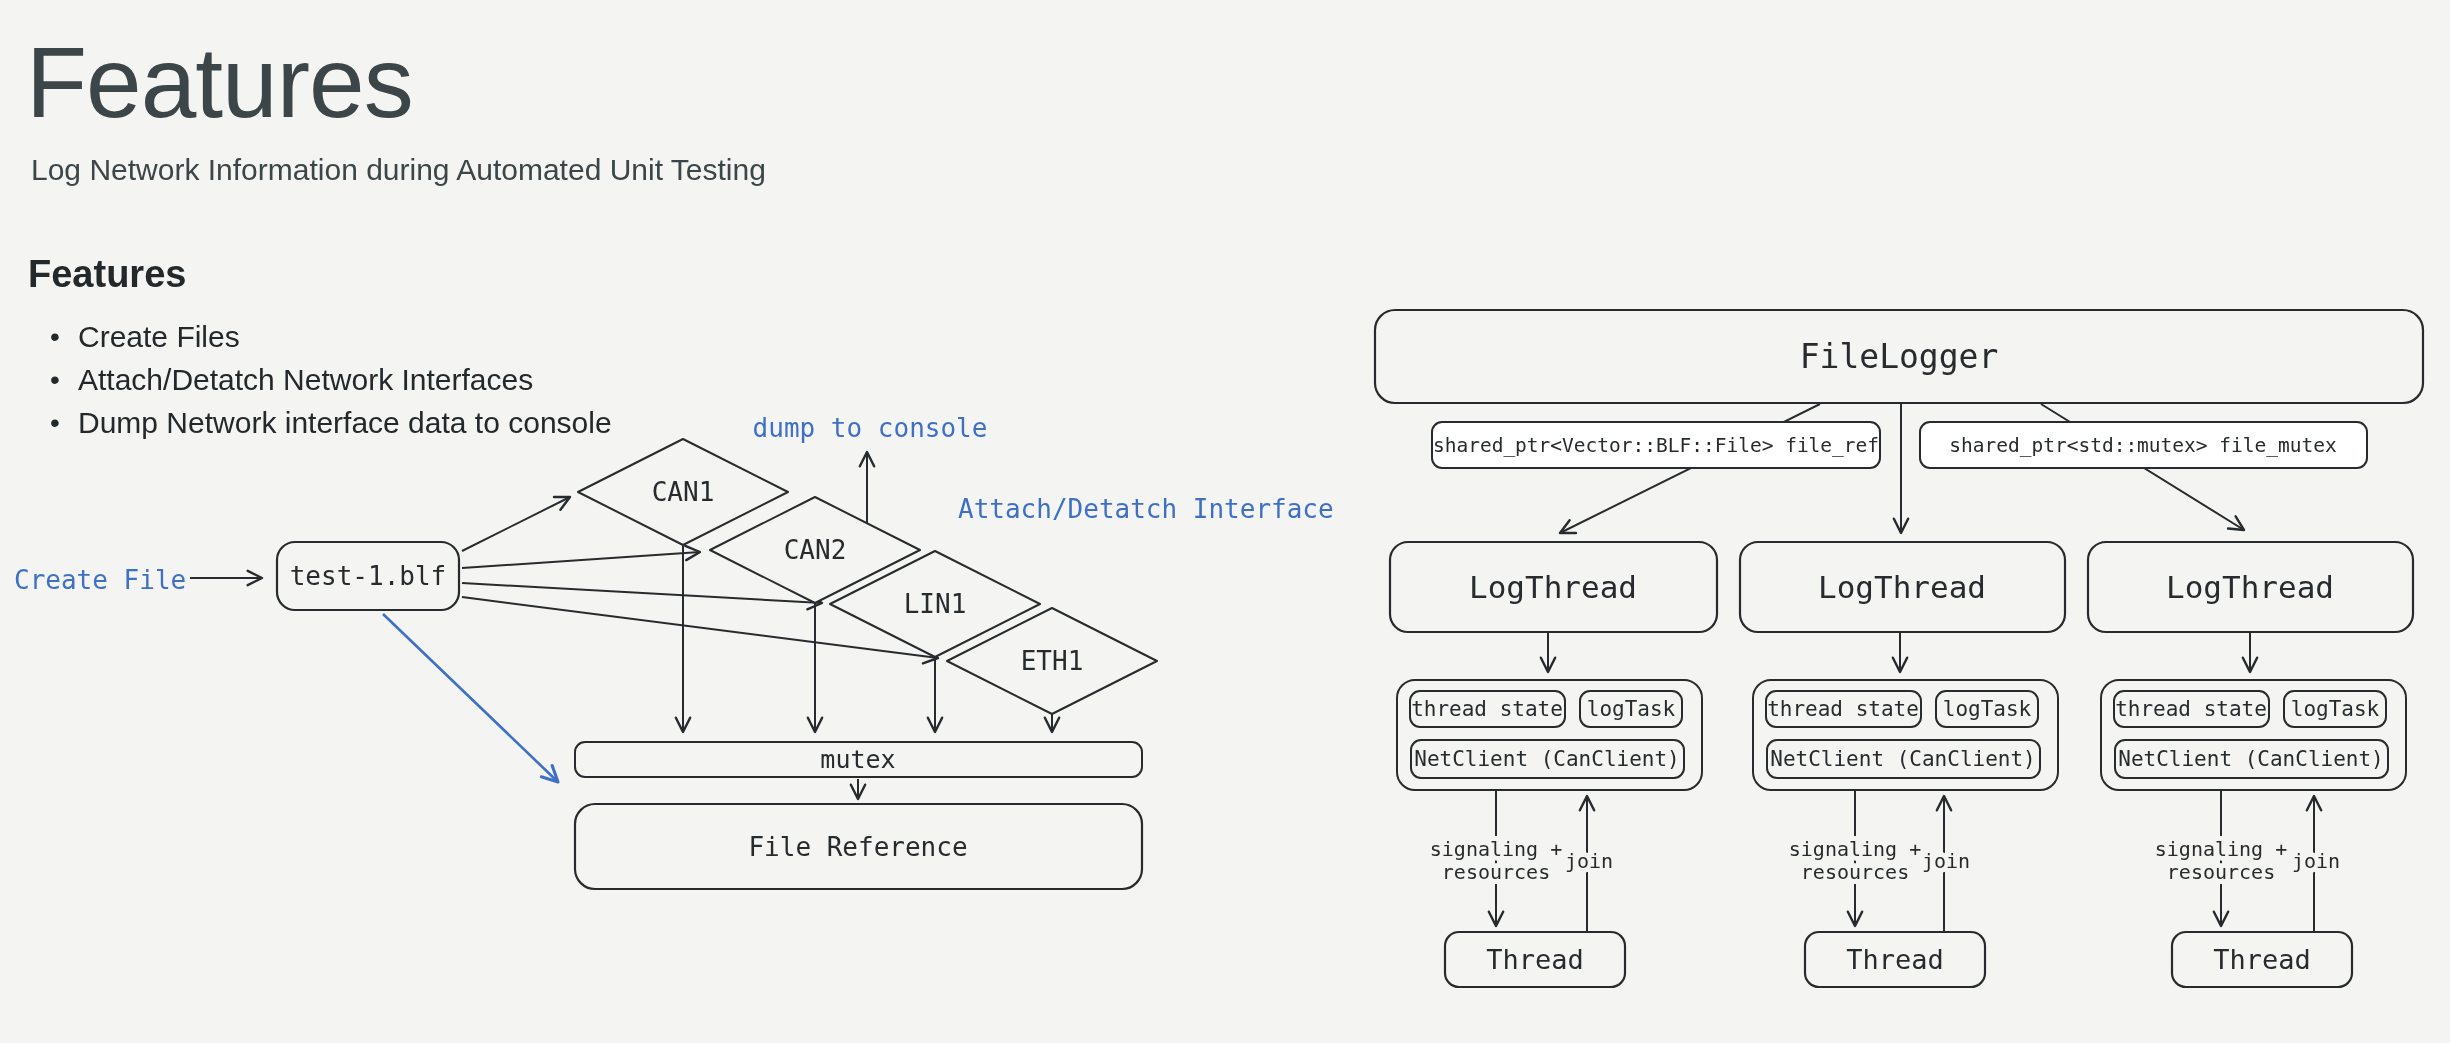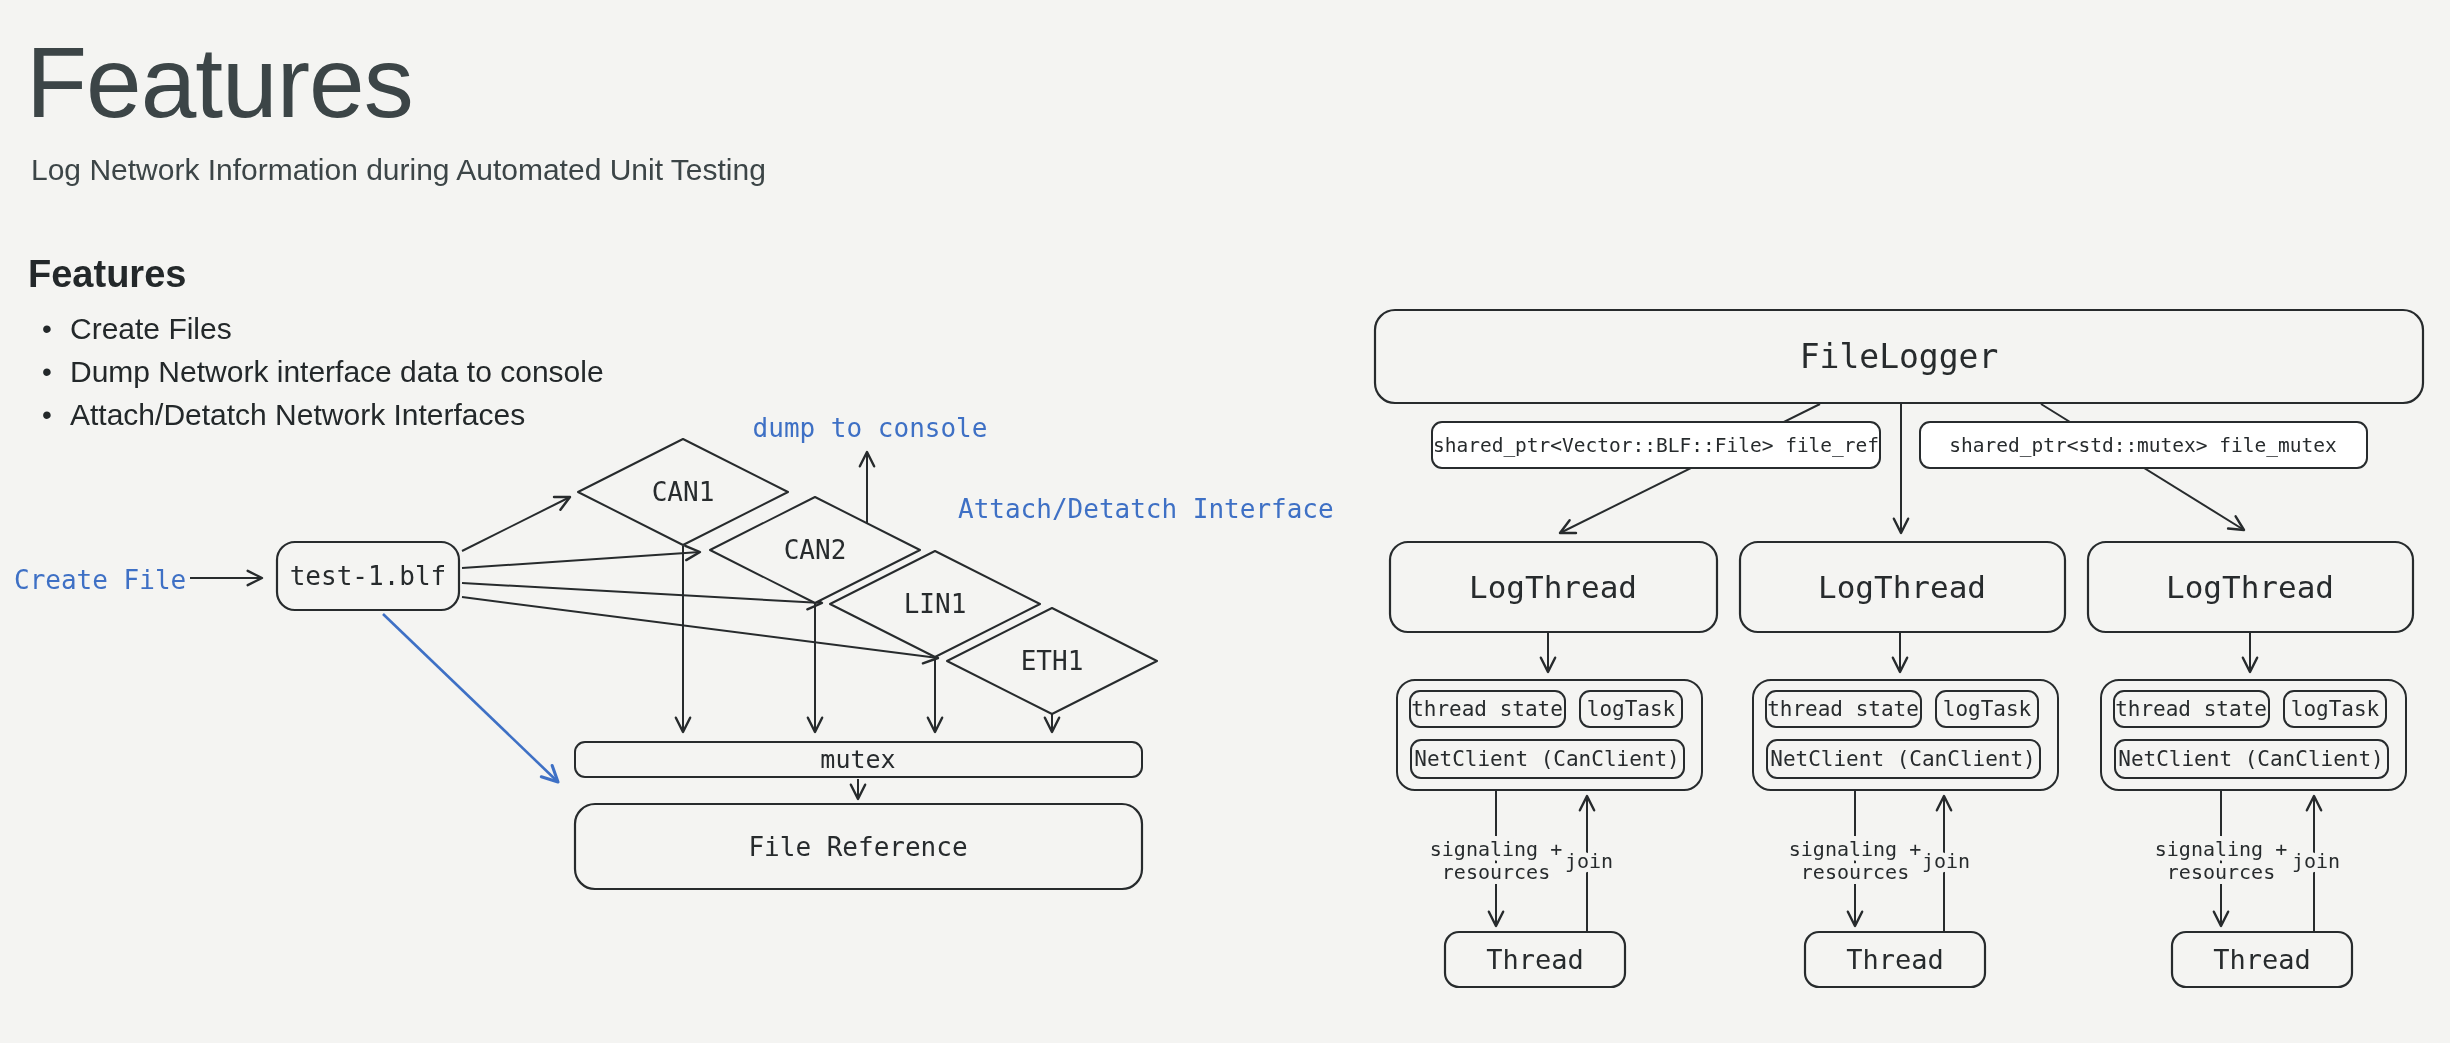--- a/index.html
+++ b/index.html
@@ -41,21 +41,21 @@
     left: 28px; top: 252px;
     font-size: 38px;
     line-height: 1.2;
     font-weight: 700;
     color: #23282a;
     text-align: center;
   }
   .features-list {
     position: absolute;
     left: 0; top: 303px;
-    margin: 4px; padding: 0;
+    margin: 12px; padding: 0;
     list-style: none;
     width: 700px;
   }
   .features-list li {
     position: relative;
     padding-left: 66px;
     height: 43px;
     line-height: 43px;
     font-size: 30px;
     color: #23282a;
@@ -95,22 +95,22 @@
 <body>
 
 <div class="canvas">
 
   <div class="title">Features</div>
   <div class="subtitle">Log Network Information during Automated Unit Testing</div>
 
   <div class="features-heading">Features</div>
   <ul class="features-list">
     <li><span>Create Files</span></li>
+    <li><span>Attach/Detatch Network Interfaces</span></li>
     <li><span>Dump Network interface data to console</span></li>
-    <li><span>Attach/Detatch Network Interfaces</span></li>
   </ul>
 
   <svg class="diagram" viewBox="0 0 2450 1043">
     <defs>
       <marker id="arrow" viewBox="0 0 20 20" refX="17" refY="10" markerWidth="22" markerHeight="22" orient="auto-start-reverse" markerUnits="userSpaceOnUse">
         <path d="M4,3.5 L17,10 L4,16.5" fill="none" stroke="var(--ink)" stroke-width="2.2" stroke-linecap="round" stroke-linejoin="round"></path>
       </marker>
       <marker id="arrow-blue" viewBox="0 0 20 20" refX="17" refY="10" markerWidth="24" markerHeight="24" orient="auto-start-reverse" markerUnits="userSpaceOnUse">
         <path d="M4,3.5 L17,10 L4,16.5" fill="none" stroke="var(--accent-blue)" stroke-width="2.6" stroke-linecap="round" stroke-linejoin="round"></path>
       </marker>

